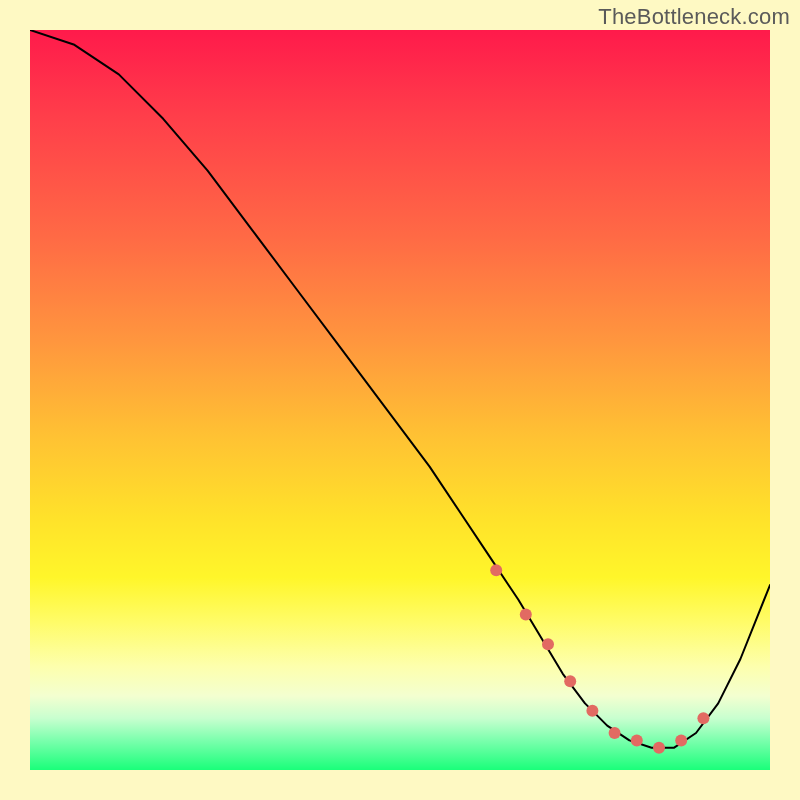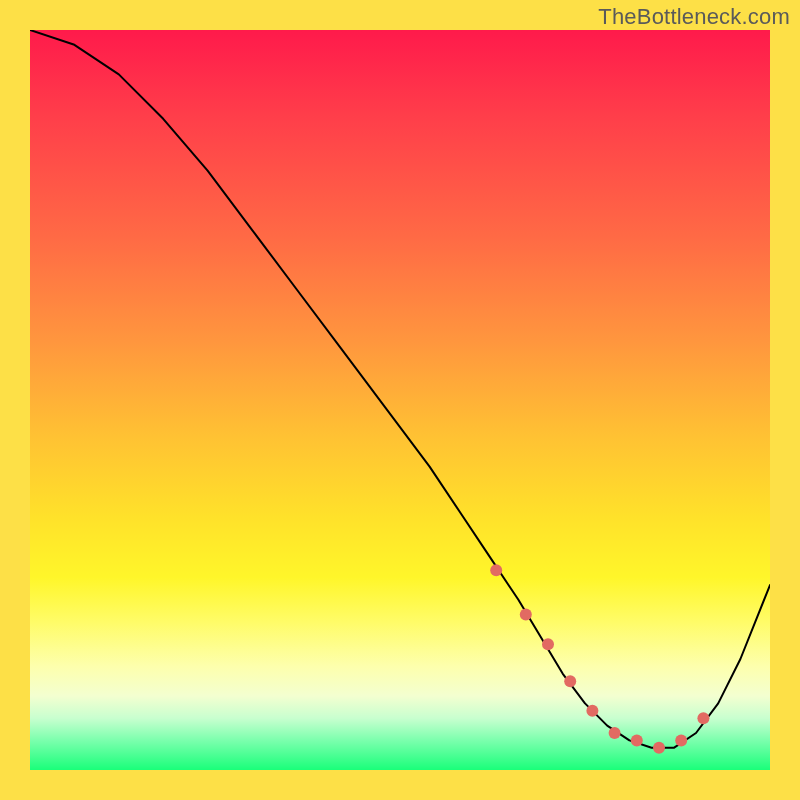--- a/index.html
+++ b/index.html
@@ -1,17 +1,17 @@
 <!DOCTYPE html>
 <html><head>
 <meta charset="utf-8">
 <style>
   * { margin: 0; padding: 0; box-sizing: border-box; }
   html, body { width: 800px; height: 800px; overflow: hidden; background: #000; }
-  .stage { position: relative; width: 800px; height: 800px; background: #fde047; }
+  .stage { position: relative; width: 800px; height: 800px; background: #fef9c3; }
   .watermark {
     position: absolute;
     top: 4px;
     right: 10px;
     color: #5a5a5a;
     font-family: Arial, Helvetica, sans-serif;
     font-size: 22px;
     font-weight: 400;
     letter-spacing: 0.2px;
     z-index: 5;

